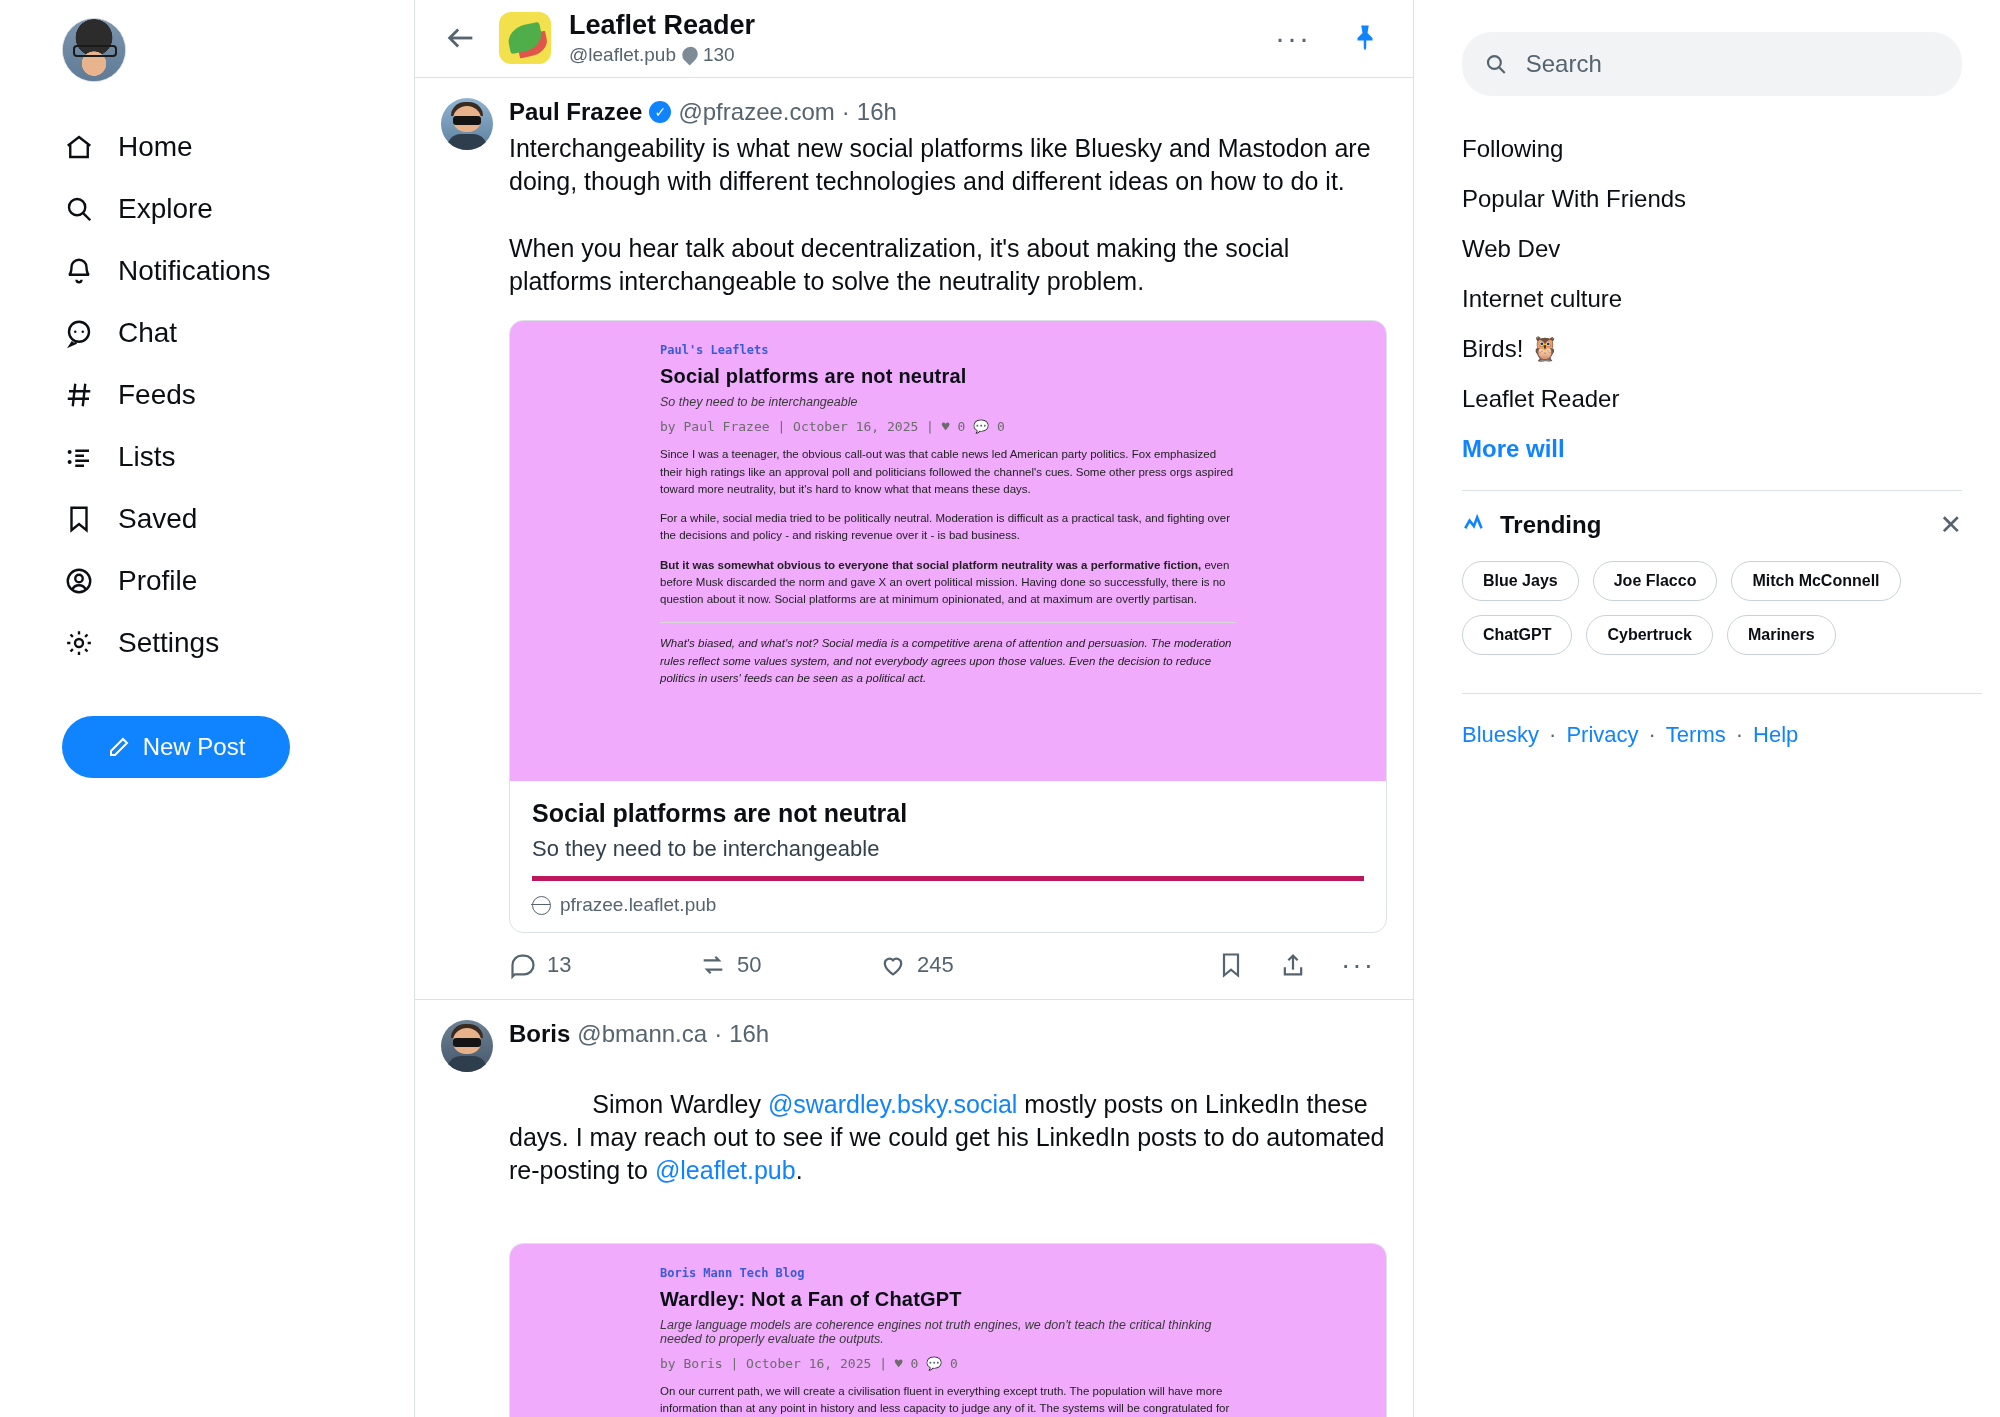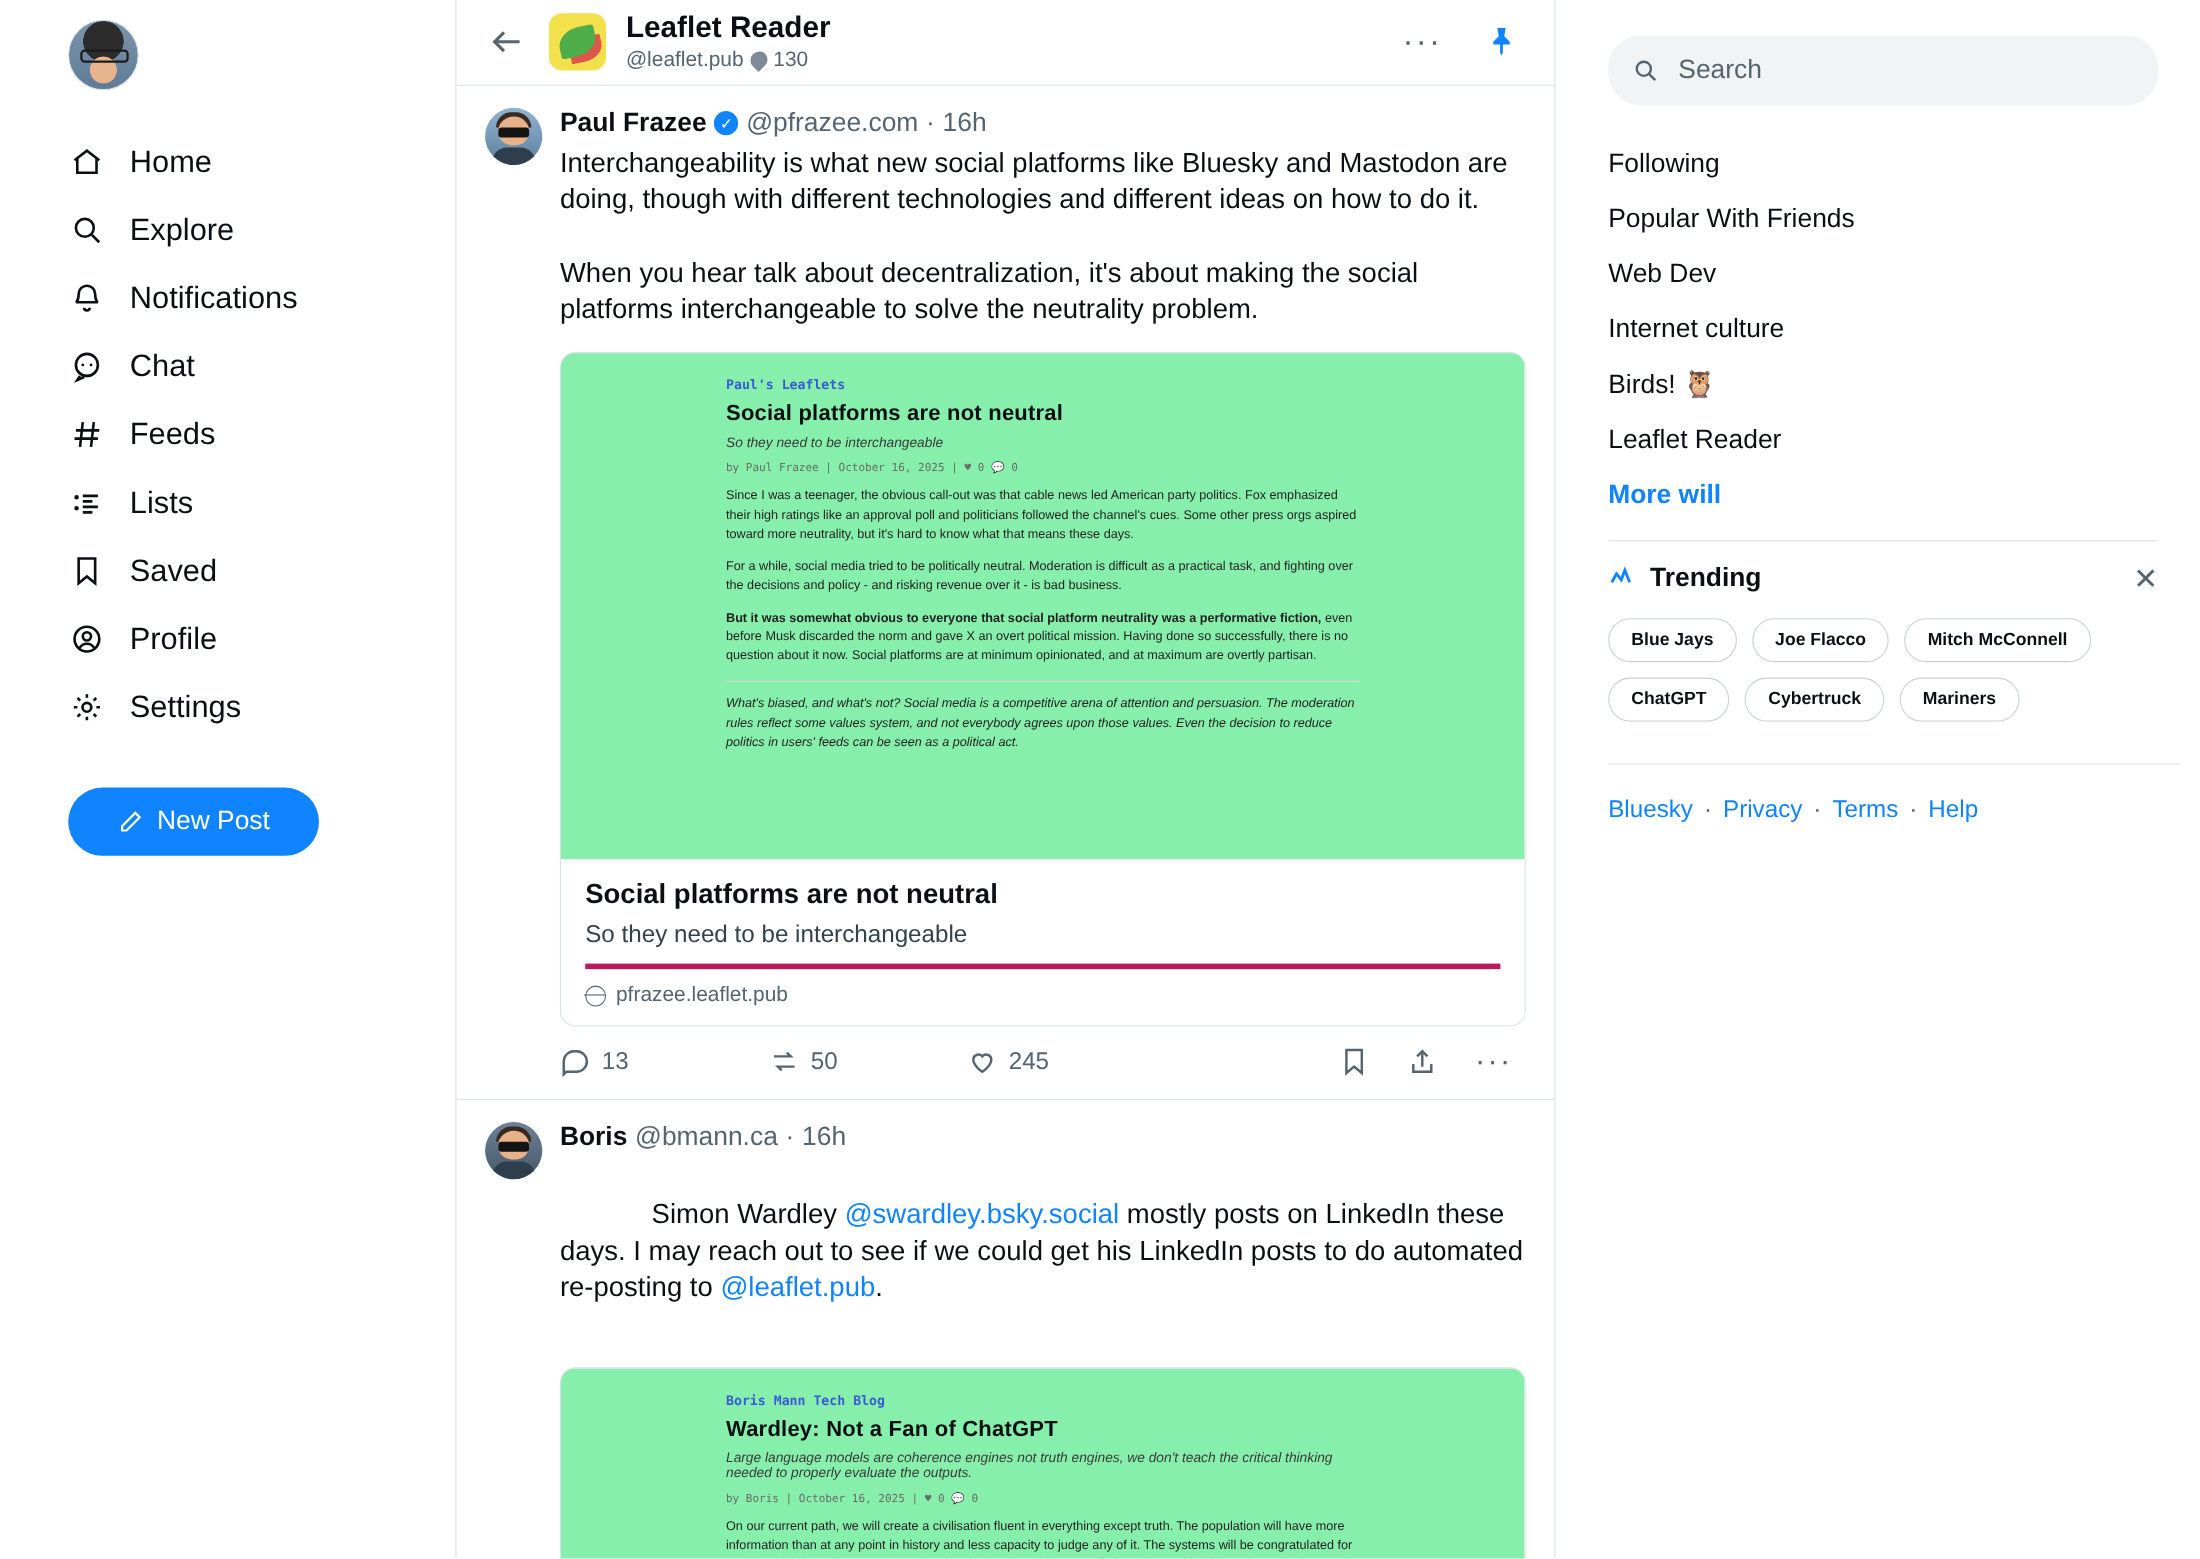--- a/index.html
+++ b/index.html
@@ -137,28 +137,28 @@
   .mention { color: #1083fe; }
   .card {
     margin-top: 22px;
     border: 1px solid #dce1e6;
     border-radius: 14px;
     overflow: hidden;
     background: #fff;
   }
   .card-preview {
     height: 460px;
-    background: #86efac;
+    background: #f0abfc;
     padding: 22px 150px 0 150px;
     overflow: hidden;
   }
   .cp-kicker { color: #3b5bd6; font-size: 12px; font-weight: bold; font-family: "DejaVu Sans Mono", monospace; }
   .cp-title { font-size: 20px; font-weight: bold; margin-top: 8px; letter-spacing: .2px; }
   .cp-sub { font-size: 12.5px; font-style: italic; color: #3a3a3a; margin-top: 7px; }
-  .cp-byline { font-size: 10px; color: #6b6b6b; margin-top: 10px; font-family: "DejaVu Sans Mono", monospace; }
+  .cp-byline { font-size: 13px; color: #6b6b6b; margin-top: 10px; font-family: "DejaVu Sans Mono", monospace; }
   .cp-para { font-size: 11.5px; line-height: 1.5; color: #222; margin-top: 12px; }
   .cp-para b { font-weight: bold; }
   .cp-quote { font-size: 11.5px; line-height: 1.5; color: #222; font-style: italic; margin-top: 14px; border-top: 1px solid #d9d9d5; padding-top: 12px; }
   .card-meta { padding: 18px 22px 16px 22px; }
   .card-title { font-size: 25px; font-weight: bold; }
   .card-desc { font-size: 22px; color: #33414d; margin-top: 8px; }
   .card-domain {
     margin-top: 14px; padding-top: 13px;
     border-top: 5px solid #be185d;
     font-size: 19px; color: #55646f;

